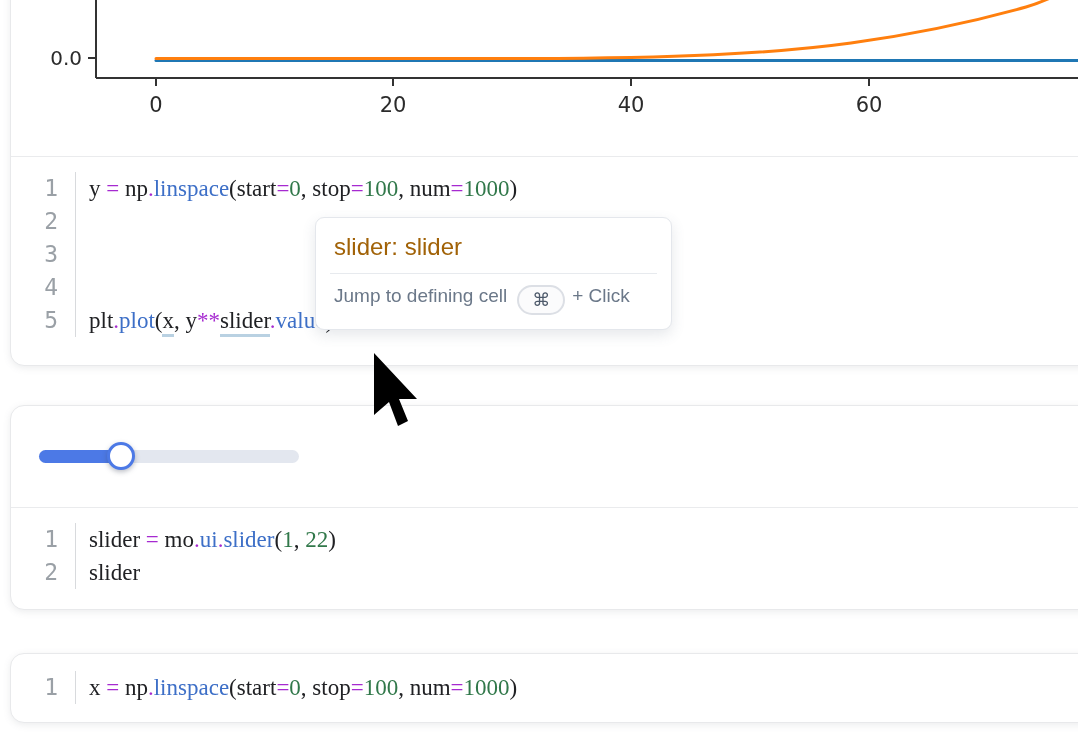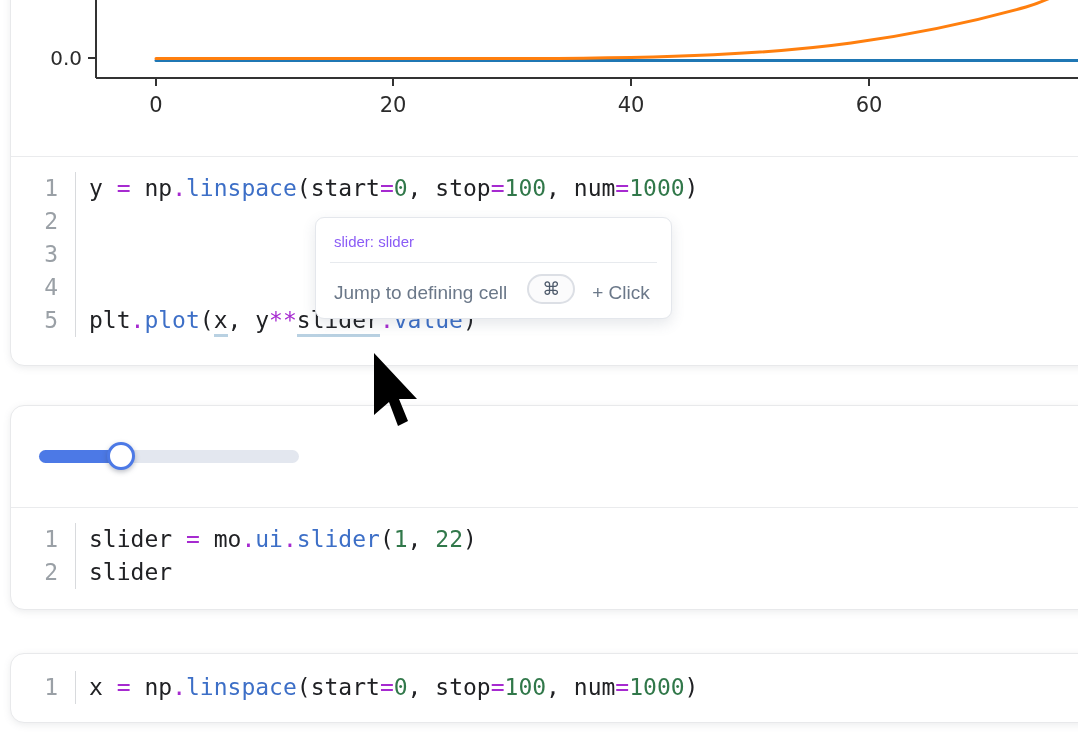--- a/index.html
+++ b/index.html
@@ -25,21 +25,21 @@
   .output-area{position:relative;overflow:hidden;}
   #cell-plot .output-area{height:179px;}
   #cell-slider .output-area{height:101px;display:flex;align-items:center;}
   .code-area{border-top:1px solid var(--divider);padding:15px 0 18px 0;}
   #cell-x .code-area{border-top:none;padding:17px 0;}
   .code-row{display:flex;line-height:33px;font-family:"DejaVu Sans Mono",monospace;font-size:23px;}
   .gutter{
     flex:0 0 65px;text-align:right;padding-right:17px;color:#9aa0a6;
     border-right:1px solid #d8dadd;user-select:none;
   }
-  .code-text{padding-left:13px;white-space:pre;color:#202124;}
+  .code-text{padding-left:13px;white-space:pre;color:#202124;font-family:Liberation Serif, serif;}
   .tok-p{color:#202124;}
   .tok-o{color:var(--code-purple);}
   .tok-f{color:var(--code-blue);}
   .tok-n{color:var(--code-green);}
   .tok-ul{border-bottom:3px solid #b9d1e2;padding-bottom:1px;}
   
   .plot-svg{position:absolute;left:0;top:0;}
   .spine{stroke:#333;stroke-width:2;fill:none;}
   .tick{stroke:#333;stroke-width:2;}
   .ticklabel{fill:#2b2b2b;font-family:"DejaVu Sans",sans-serif;}
@@ -58,23 +58,23 @@
     position:absolute;top:-8px;width:28px;height:28px;border-radius:50%;
     background:#fff;border:3px solid var(--slider-blue);
     box-shadow:0 2px 5px rgba(60,70,90,.35);
   }
   
   .tooltip{
     position:absolute;left:315px;top:217px;width:357px;z-index:30;
     background:#fff;border:1px solid #e4e7ec;border-radius:9px;
     box-shadow:0 5px 14px rgba(80,90,110,.14);
   }
-  .tt-title{padding:15px 18px 12px 18px;font-size:15px;color:#8b5cf6;}
+  .tt-title{padding:15px 18px 12px 18px;font-size:24px;color:#a16207;}
   .tt-divider{border-top:1px solid #e7eaee;margin:0 14px;}
-  .tt-row{padding:11px 18px 14px 18px;font-size:19px;color:#6b7889;display:flex;align-items:flex-end;gap:10px;}
+  .tt-row{padding:11px 18px 14px 18px;font-size:19px;color:#6b7889;display:flex;align-items:flex-start;}
   .tt-kbd{
     display:inline-block;margin:0 7px 0 10px;padding:2px 13px 3px 13px;
     border:2px solid #dcdfe5;border-radius:15px;background:#fbfbfc;
     color:#4e5a6b;font-size:18px;font-family:"DejaVu Sans",sans-serif;
   }
   
   .cursor{position:absolute;left:373px;top:353px;z-index:40;}
 </style>
 </head>
 <body>

